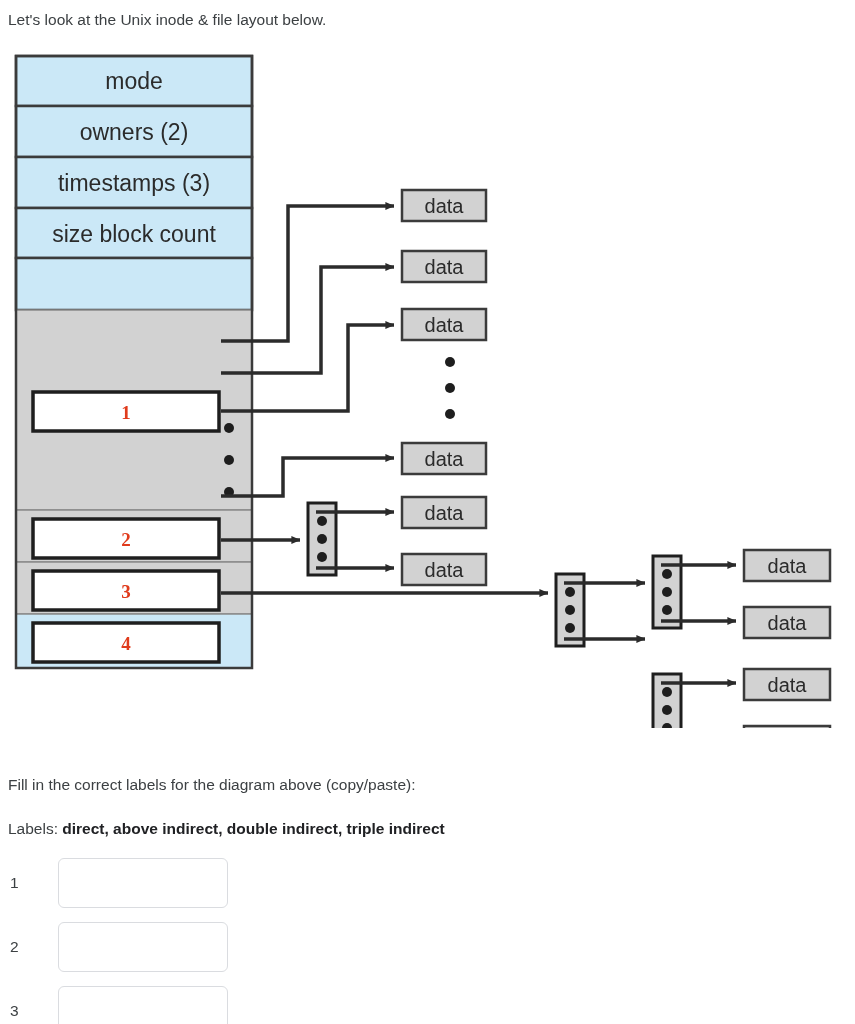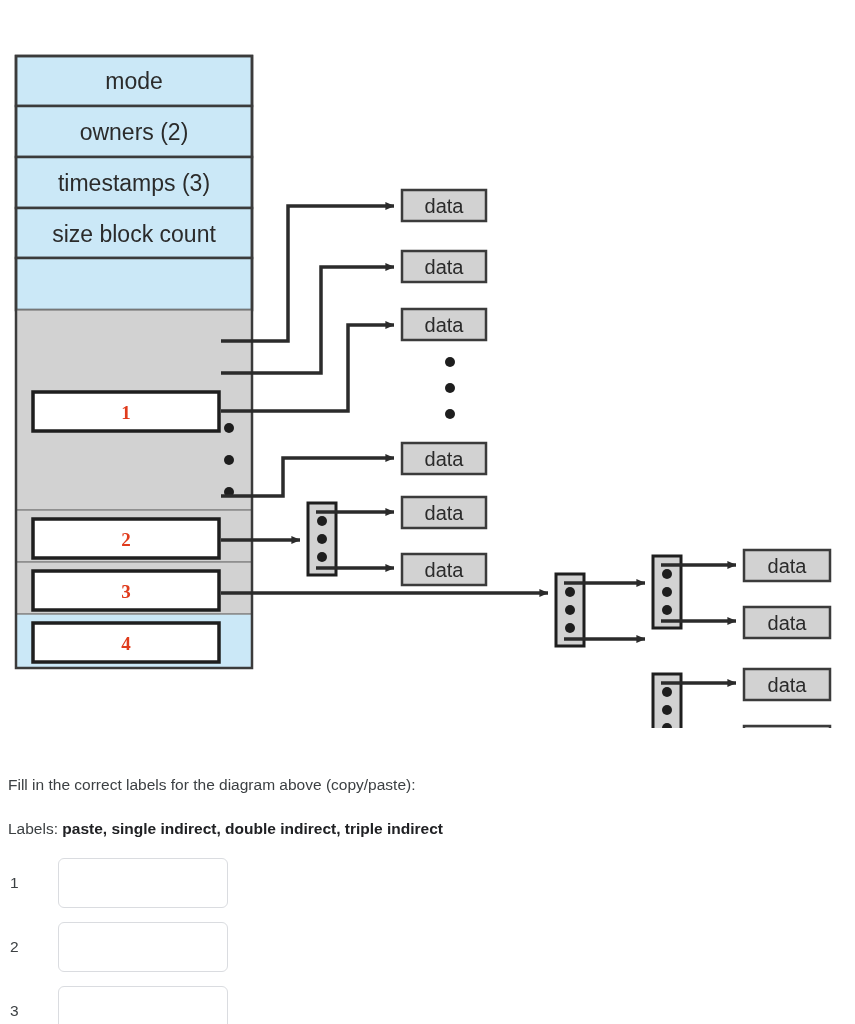--- a/index.html
+++ b/index.html
@@ -73,20 +73,21 @@
   }
   #answer-row-1 { top: 858px; }
   #answer-row-2 { top: 922px; }
   #answer-row-3 { top: 986px; }
 </style>
 </head>
 <body>
 
 <div class="page">
 
+  <div class="prose" id="intro-text">Let's look at the Unix inode &amp; file layout below.</div>
 
   <div id="diagram">
     <svg width="855" height="680" viewBox="0 0 855 680" xmlns="http://www.w3.org/2000/svg">
       <defs>
         <marker id="arrowhead" markerWidth="9" markerHeight="8" refX="8.6" refY="4" orient="auto" markerUnits="userSpaceOnUse">
           <path d="M0,0 L9,4 L0,8 z" fill="#2b2b2b"></path>
         </marker>
       </defs>
 
       <g>
@@ -248,21 +249,21 @@
           <rect x="744" y="678" width="86" height="31" fill="#d2d2d2" stroke="#3b3b3b" stroke-width="2.5"></rect>
           <text x="787" y="701" text-anchor="middle" font-family="Liberation Sans, sans-serif" font-size="20" fill="#2b2b2b">data</text>
         </g>
       </g>
     </svg>
   </div>
 
   <div class="prose" id="fill-instructions">Fill in the correct labels for the diagram above (copy/paste):</div>
 
   <div class="prose" id="labels-line">
-    <span>Labels: </span><span class="labels-bold">paste, single indirect, double indirect, triple indirect</span>
+    <span>Labels: </span><span class="labels-bold">direct, above indirect, double indirect, triple indirect</span>
   </div>
 
   <div class="answer-row" id="answer-row-1">
     <span class="answer-num">1</span>
     <input class="answer-input" type="text" value="" style="">
   </div>
   <div class="answer-row" id="answer-row-2">
     <span class="answer-num">2</span>
     <input class="answer-input" type="text" value="" style="">
   </div>

